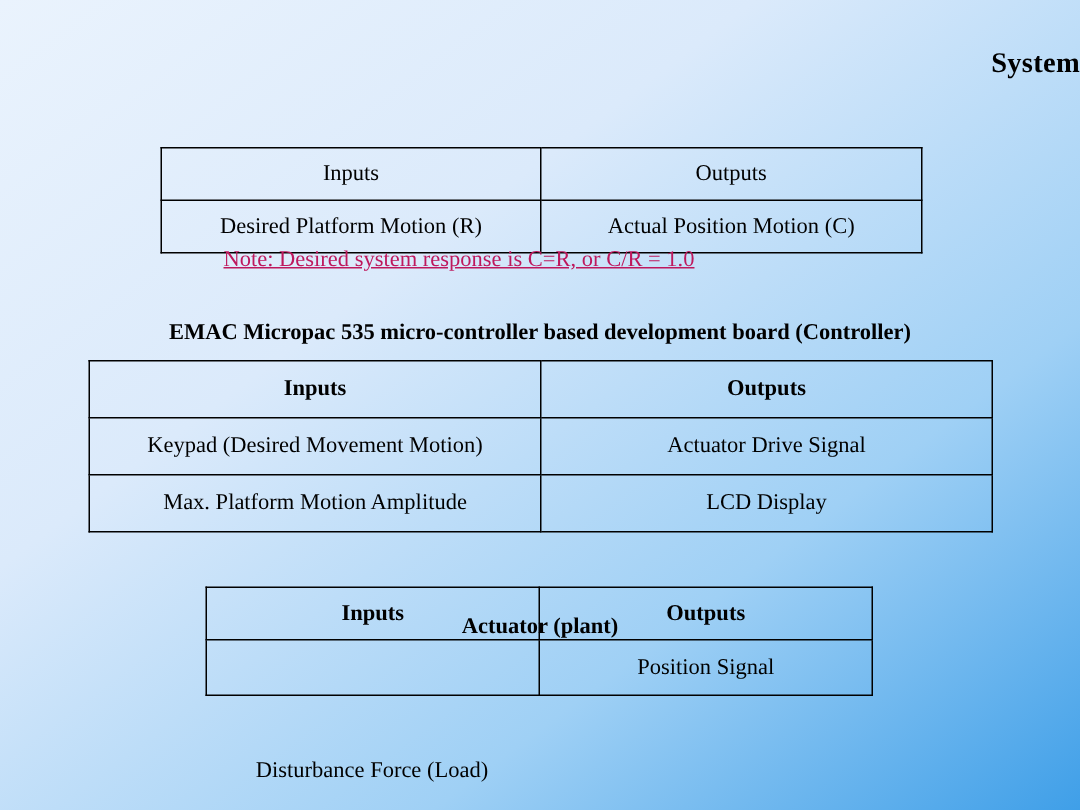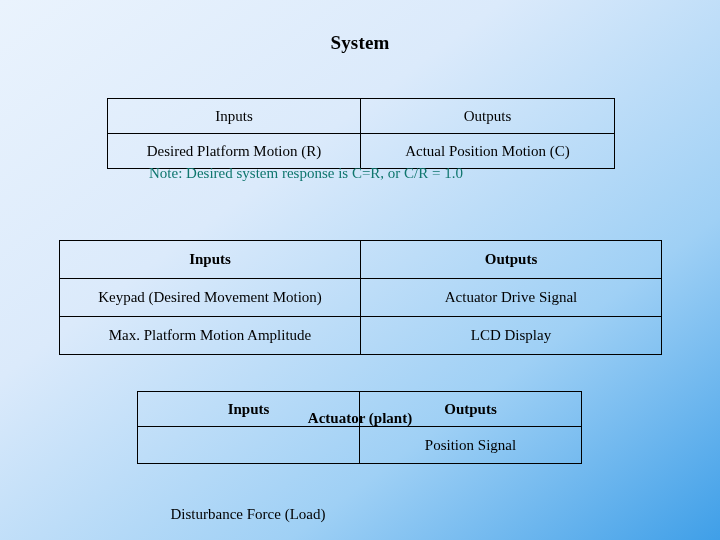--- a/index.html
+++ b/index.html
@@ -14,21 +14,21 @@
     background: linear-gradient(to bottom right, #eaf3fd 0%, #dbeafb 35%, #9fd0f5 70%, #3f9fe8 100%);
     position: relative;
   }
   .slide {
     position: relative;
     width: 720px;
     height: 540px;
     box-sizing: border-box;
   }
   .title {
-    text-align: center;
+    text-align: right;
     font-size: 19px;
     font-weight: bold;
     color: #000;
     margin-top: 32px;
     letter-spacing: 0.2px;
   }
 
   table.bt {
     border-collapse: collapse;
     table-layout: fixed;
@@ -52,21 +52,22 @@
   .sys-table td { font-size: 15px; height: 30px; }
   .sys-table td.hdr { font-weight: normal; }
 
   .note {
     position: absolute;
     left: 0;
     top: 133px;
     width: 612px;
     text-align: center;
     font-size: 15px;
-    color: #0f766e;
+    color: #be185d;
+    text-decoration: underline;
   }
 
   
   .emac-heading {
     position: absolute;
     left: 0;
     top: 182px;
     width: 720px;
     text-align: center;
     font-size: 15px;
@@ -136,20 +137,21 @@
         <tr>
           <td>Desired Platform Motion (R)</td>
           <td>Actual Position Motion (C)</td>
         </tr>
       </tbody>
     </table>
   </div>
 
   <div class="note">Note:  Desired system response is C=R, or C/R = 1.0</div>
 
+  <div class="emac-heading">EMAC Micropac 535 micro-controller based development board (Controller)</div>
 
   <div class="emac-wrap">
     <table class="bt emac-table">
       <colgroup>
           <col style="width:301px">
           <col style="width:301px">
         </colgroup>
       <tbody>
         <tr>
           <td class="hdr">Inputs</td>

